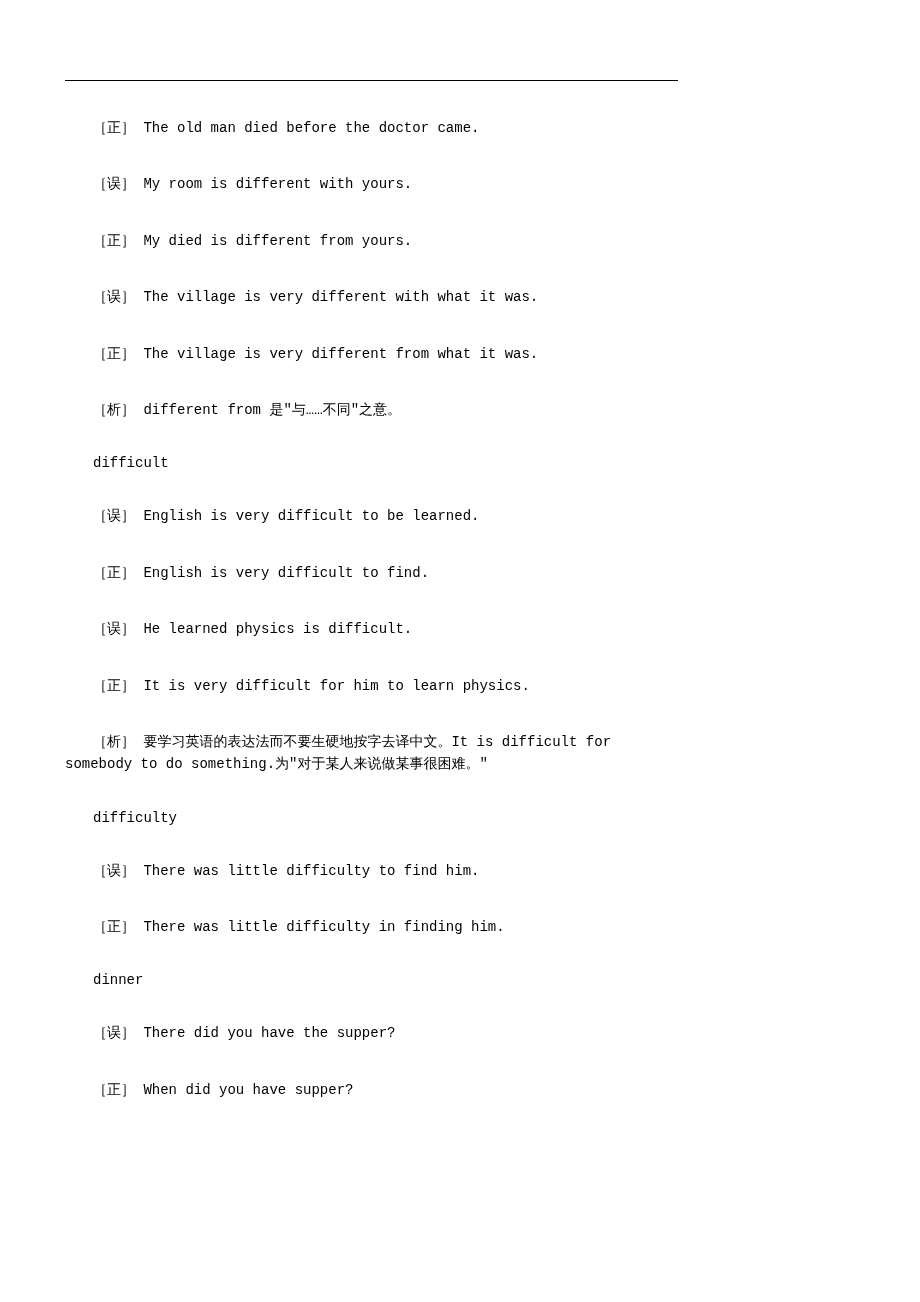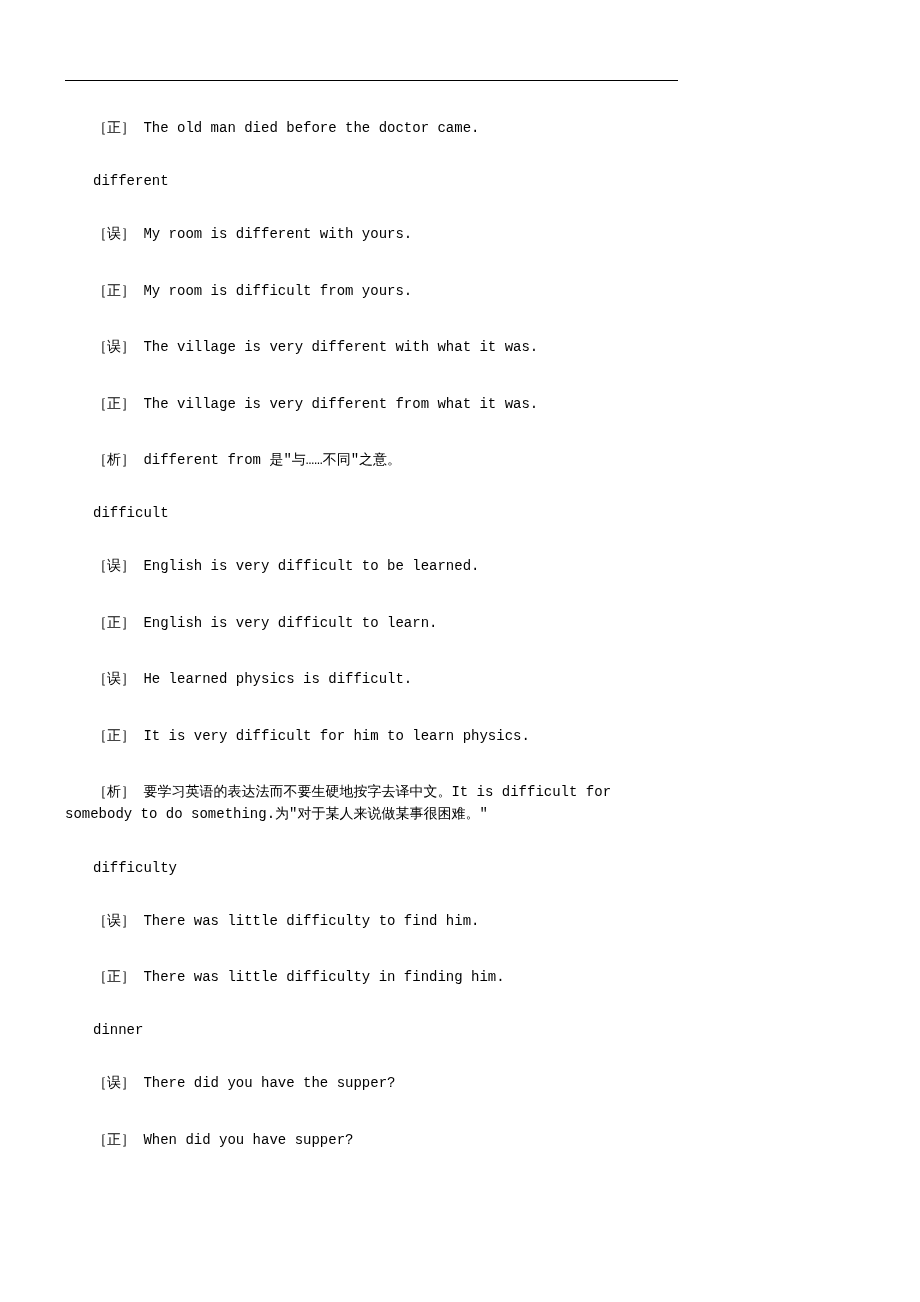--- a/index.html
+++ b/index.html
@@ -39,32 +39,31 @@
   }
 </style>
 </head>
 <body>
 
 <div class="page">
   <div class="hr-line"></div>
 
   <div class="entry">［正］ The old man died before the doctor came.</div>
 
-  <div class="word-header">different</div>
 
   <div class="entry">［误］ My room is different with yours.</div>
-  <div class="entry">［正］ My room is difficult from yours.</div>
+  <div class="entry">［正］ My died is different from yours.</div>
   <div class="entry">［误］ The village is very different with what it was.</div>
   <div class="entry">［正］ The village is very different from what it was.</div>
   <div class="entry">［析］ different from 是"与……不同"之意。</div>
 
   <div class="word-header">difficult</div>
 
   <div class="entry">［误］ English is very difficult to be learned.</div>
-  <div class="entry">［正］ English is very difficult to learn.</div>
+  <div class="entry">［正］ English is very difficult to find.</div>
   <div class="entry">［误］ He learned physics is difficult.</div>
   <div class="entry">［正］ It is very difficult for him to learn physics.</div>
   <div class="analysis">［析］ 要学习英语的表达法而不要生硬地按字去译中文。It is difficult for somebody to do something.为"对于某人来说做某事很困难。"</div>
 
   <div class="word-header">difficulty</div>
 
   <div class="entry">［误］ There was little difficulty to find him.</div>
   <div class="entry">［正］ There was little difficulty in finding him.</div>
 
   <div class="word-header">dinner</div>

